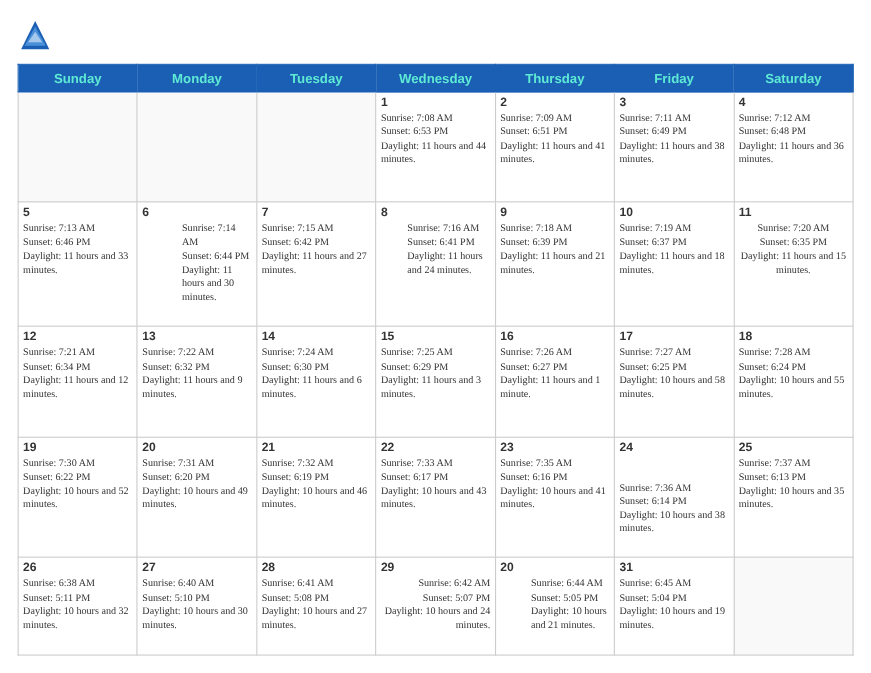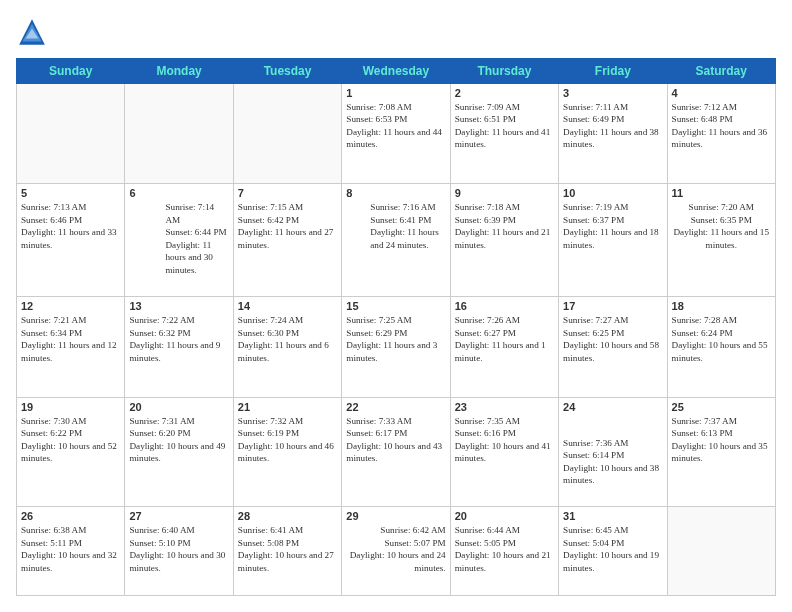--- a/index.html
+++ b/index.html
@@ -311,21 +311,21 @@
 Daylight: 10 hours and 27 minutes.</div>
           </td>
           <td>
             <div class="day-num">29</div>
             <div class="cell-text" style="white-space: pre-line; text-align: right;">Sunrise: 6:42 AM
 Sunset: 5:07 PM
 Daylight: 10 hours and 24 minutes.</div>
           </td>
           <td>
             <div class="day-num">20</div>
-            <div class="cell-text" style="white-space: pre-line;">Sunrise: 6:44 AM
+            <div class="cell-text" style="white-space: pre-line; margin-left: 28px;">Sunrise: 6:44 AM
 Sunset: 5:05 PM
 Daylight: 10 hours and 21 minutes.</div>
           </td>
           <td>
             <div class="day-num">31</div>
             <div class="cell-text" style="white-space: pre-line;">Sunrise: 6:45 AM
 Sunset: 5:04 PM
 Daylight: 10 hours and 19 minutes.</div>
           </td>
           <td class="cell-empty"></td>

